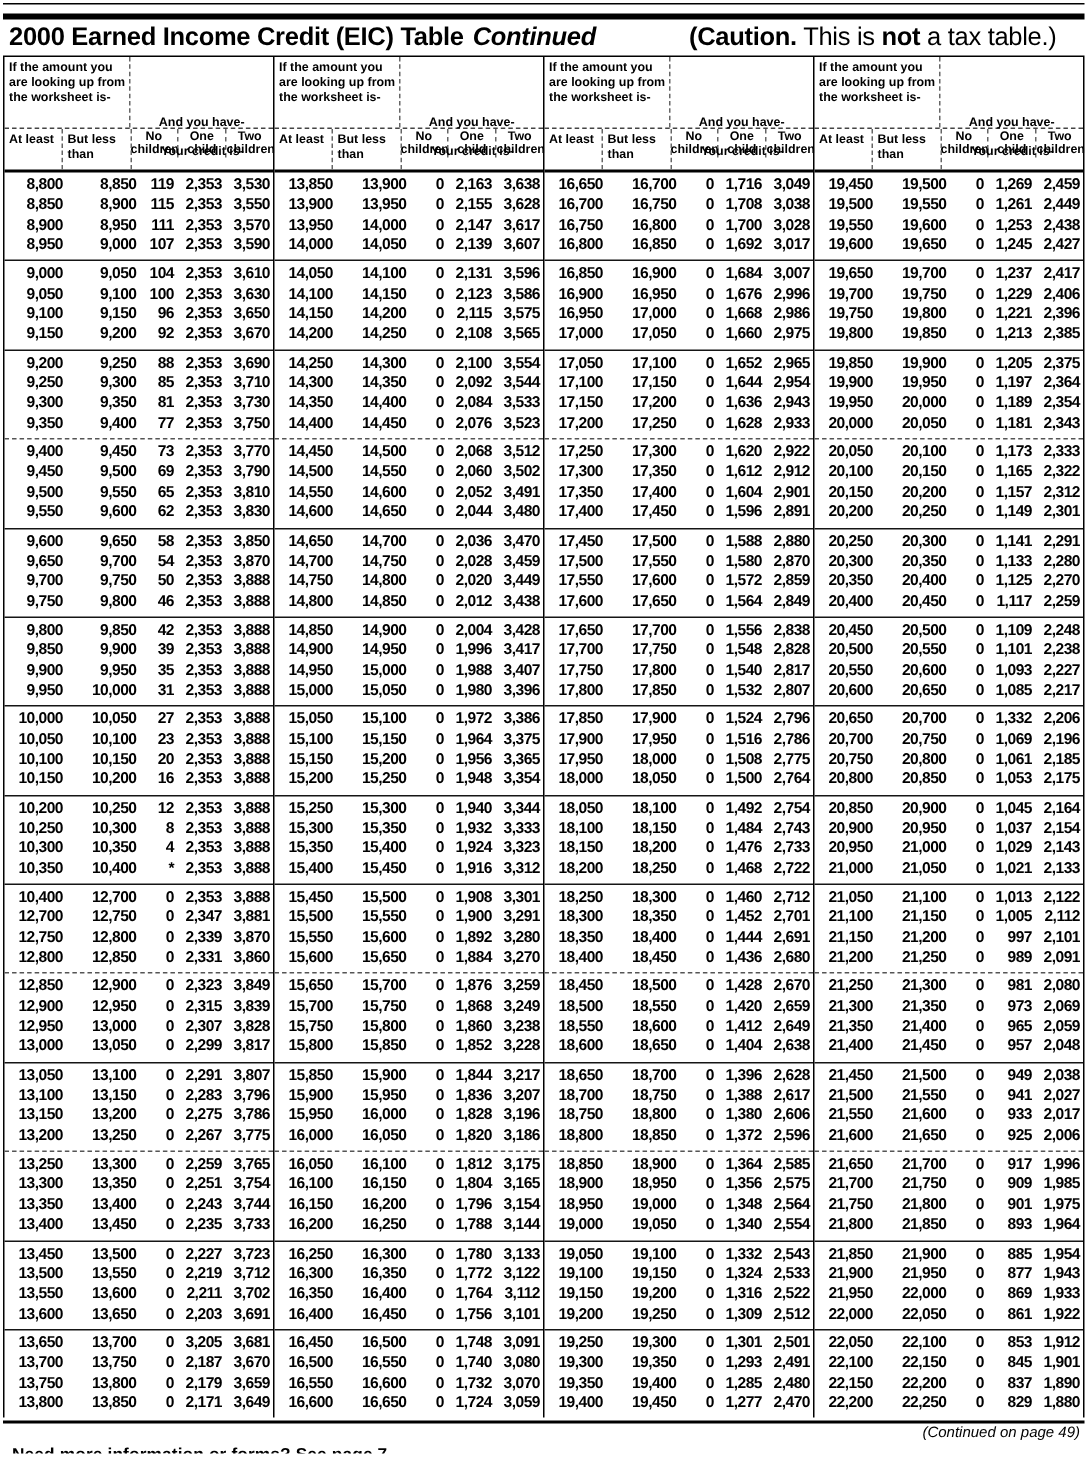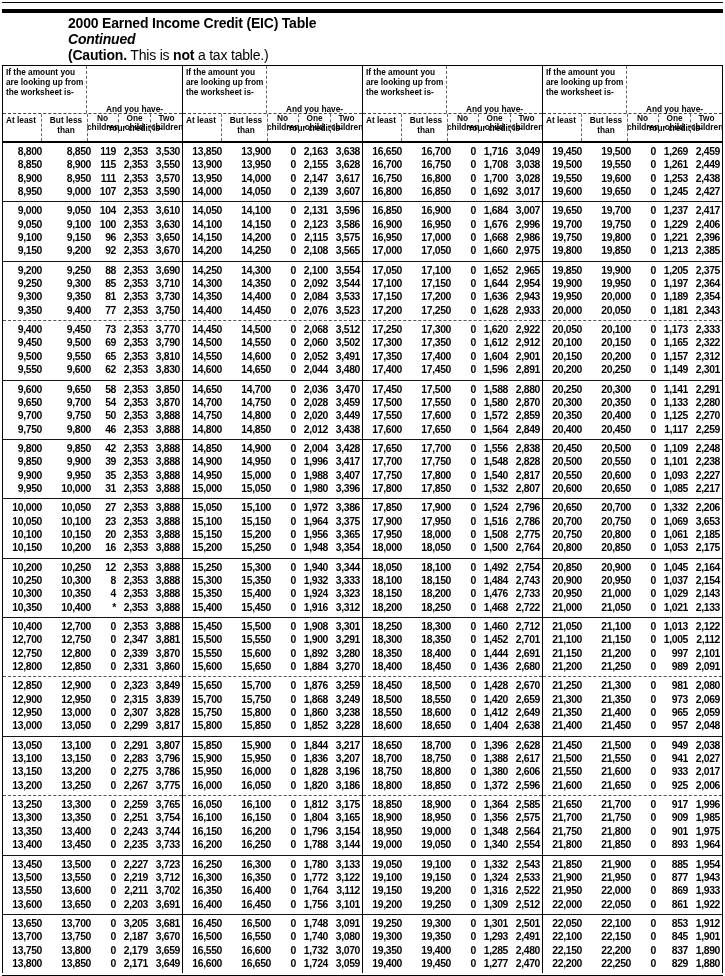--- a/index.html
+++ b/index.html
@@ -1,42 +1,42 @@
 <!DOCTYPE html>
 <html><head>
 <meta charset="utf-8">
 <style>
   html,body{margin:0;padding:0;background:#fff;}
   .page{width:725px;height:976px;position:relative;background:#fff;color:#000;
         font-family:"Liberation Sans",sans-serif;overflow:hidden;box-sizing:border-box;padding-top:1px;}
   .top-hairline{border-top:1.5px solid #000;margin:1px 2px 6px 2px;}
   .top-bar{height:4px;background:#000;margin:0 2px;}
   .title-row{display:flex;align-items:baseline;margin:0 2px;padding:2px 4px 2px 4px;
-             border-bottom:1.5px solid #000;font-size:14px;font-weight:bold;white-space:nowrap;flex-direction:column;}
+             border-bottom:1.5px solid #000;font-size:17px;font-weight:bold;white-space:nowrap;}
   .title-main{letter-spacing:-0.2px;}
   .title-cont{font-style:italic;font-weight:600;margin-left:6px;letter-spacing:-0.2px;}
   .caution{margin-left:62px;font-weight:normal;letter-spacing:-0.2px;}
   .caution b{font-weight:bold;}
 
   .table-wrap{display:flex;margin:0 2px;border-left:1.5px solid #000;border-right:1.5px solid #000;}
   .col-group{flex:1 1 0;min-width:0;border-right:1.5px solid #000;display:flex;flex-direction:column;}
   .col-group:last-child{border-right:none;}
 
   .hdrA{display:flex;height:47px;border-bottom:1px dashed #444;}
   .lookup{width:84px;font-size:8.3px;font-weight:bold;line-height:1.18;padding:2px 1px 0 3px;
           border-right:1px dashed #666;box-sizing:border-box;}
   .have{flex:1;display:flex;flex-direction:column;text-align:center;min-width:0;margin-top:36px;}
   .have-label{font-size:8.3px;font-weight:bold;padding-top:2px;}
   .have-cols{flex:1;display:flex;align-items:flex-end;}
   .have-col{flex:1;font-size:8.3px;font-weight:bold;line-height:1.05;padding-bottom:2px;border-left:1px dashed #666;min-width:0;}
   .have-col:first-child{border-left:none;}
 
   .hdrB{display:flex;height:27px;border-bottom:2px solid #000;font-size:8.3px;font-weight:bold;}
   .atleast{width:38px;padding:2px 0 0 3px;line-height:1.15;box-sizing:border-box;}
-  .butless{width:46px;padding:2px 0 4px 3px;line-height:1.15;border-left:1px dashed #666;box-sizing:border-box;text-align:center;}
+  .butless{width:46px;padding:2px 0 4px 3px;line-height:1.15;border-left:1px dashed #666;box-sizing:border-box;}
   .creditcell{flex:1;display:flex;align-items:center;justify-content:center;border-left:1px dashed #666;min-width:0;}
 
   .blocks{flex:1;}
   .block{padding:2px 0 3px 0;border-top:1.5px solid #151515;}
   .block:first-child{border-top:none;}
   .block.dashed{border-top:1.5px dashed #555;}
   .row{display:flex;line-height:13.35px;font-size:10.4px;font-weight:bold;letter-spacing:-0.35px;white-space:nowrap;}
   .c{text-align:right;flex:none;}
   .c0{width:39px;} .c1{width:49px;} .c2{width:25px;} .c3{width:32px;} .c4{width:32px;padding-right:3px;}
 
@@ -1587,21 +1587,21 @@
               <span class="c c1">20,700</span>
               <span class="c c2">0</span>
               <span class="c c3">1,332</span>
               <span class="c c4">2,206</span>
             </div>
             <div class="row">
               <span class="c c0">20,700</span>
               <span class="c c1">20,750</span>
               <span class="c c2">0</span>
               <span class="c c3">1,069</span>
-              <span class="c c4">3,653</span>
+              <span class="c c4">2,196</span>
             </div>
             <div class="row">
               <span class="c c0">20,750</span>
               <span class="c c1">20,800</span>
               <span class="c c2">0</span>
               <span class="c c3">1,061</span>
               <span class="c c4">2,185</span>
             </div>
             <div class="row">
               <span class="c c0">20,800</span>

